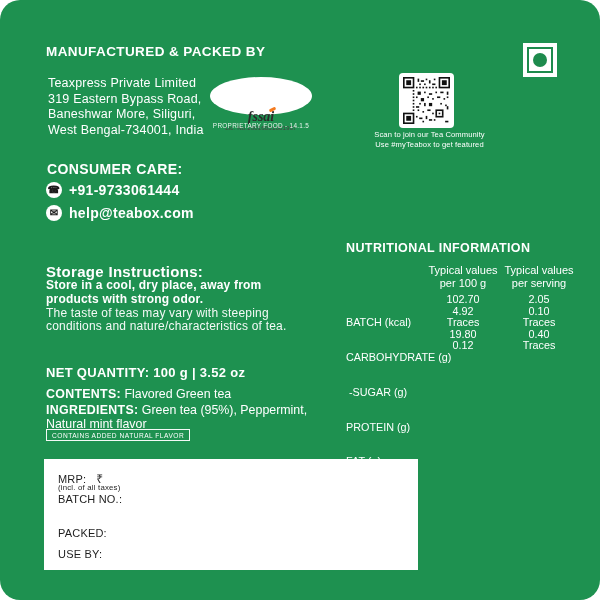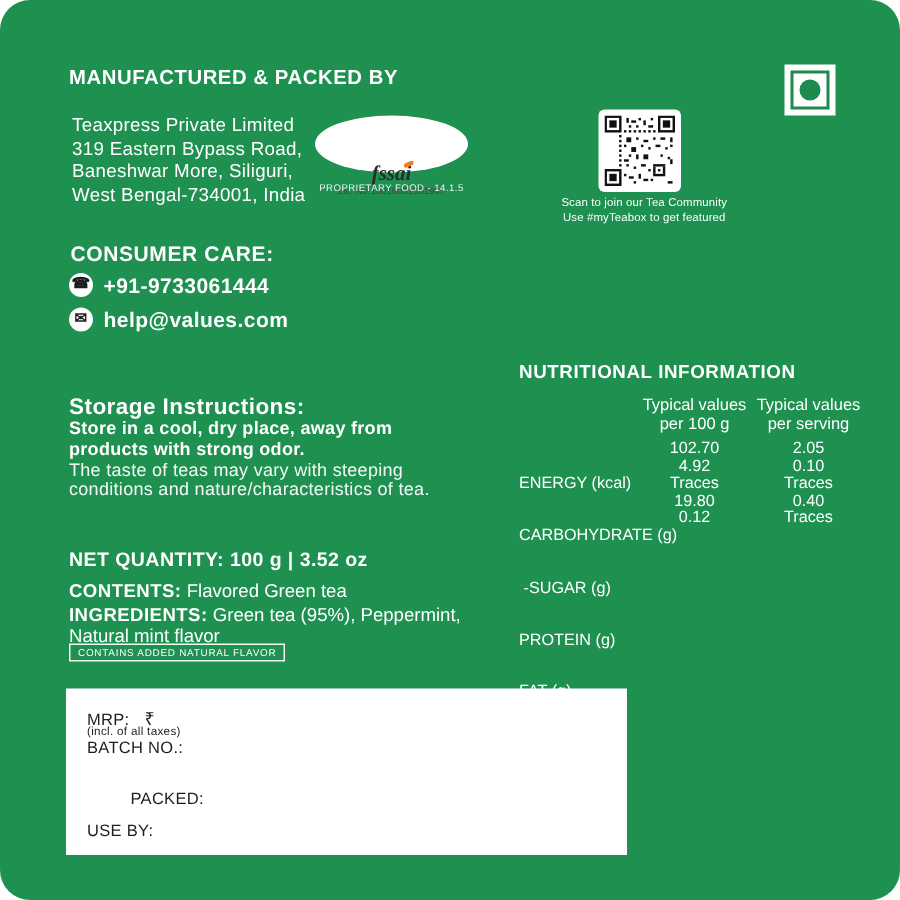--- a/index.html
+++ b/index.html
@@ -66,21 +66,21 @@
   .flavor-box { left:46px; top:429px; border:1px solid rgba(255,255,255,.95); font-size:6.6px;
                 letter-spacing:.5px; padding:1.5px 5px; display:inline-block; }
 
   
   .mrp-box { left:44px; top:459px; width:374px; height:111px; background:#fff; color:#1e1e1e; }
   .mrp-box .abs { letter-spacing:.2px; }
   .mrp-row { left:14px; top:11px; font-size:11px; }
   .mrp-currency { margin-left:10px; font-size:12px; }
   .tax-note { left:14px; top:24px; font-size:7.8px; }
   .batch-row { left:14px; top:34px; font-size:11px; }
-  .packed-row { left:14px; top:68px; font-size:11px;margin-left:29px; }
+  .packed-row { left:14px; top:68px; font-size:11px; }
   .useby-row { left:14px; top:89px; font-size:11px; }
 </style>
 </head>
 <body>
 
 <div class="label">
 
   <div class="abs mfg-heading">MANUFACTURED &amp; PACKED BY</div>
   <div class="abs mfg-address">
     <div>Teaxpress Private Limited</div>
@@ -183,42 +183,42 @@
     </div>
   </div>
 
   <div class="abs cc-heading">CONSUMER CARE:</div>
   <div class="abs cc-row cc-phone">
     <span class="cc-icon">☎</span>
     <span>+91-9733061444</span>
   </div>
   <div class="abs cc-row cc-email">
     <span class="cc-icon">✉</span>
-    <span>help@values.com</span>
+    <span>help@teabox.com</span>
   </div>
 
   <div class="abs st-heading">Storage Instructions:</div>
   <div class="abs st-body">
     <div class="strong">Store in a cool, dry place, away from</div>
     <div class="strong">products with strong odor.</div>
     <div class="soft">The taste of teas may vary with steeping</div>
     <div class="soft">conditions and nature/characteristics of tea.</div>
   </div>
 
   <div class="abs nut-heading">NUTRITIONAL INFORMATION</div>
   <div class="abs nut-colhead nut-col1h">
     <div>Typical values</div>
     <div>per 100 g</div>
   </div>
   <div class="abs nut-colhead nut-col2h">
     <div>Typical values</div>
     <div>per serving</div>
   </div>
   <div class="abs nut-col nut-labels">
-    <div>ENERGY (kcal)</div>
+    <div>BATCH (kcal)</div>
     <div>CARBOHYDRATE (g)</div>
     <div> -SUGAR (g)</div>
     <div>PROTEIN (g)</div>
     <div>FAT (g)</div>
   </div>
   <div class="abs nut-col nut-v1">
     <div>102.70</div>
     <div>4.92</div>
     <div>Traces</div>
     <div>19.80</div>

